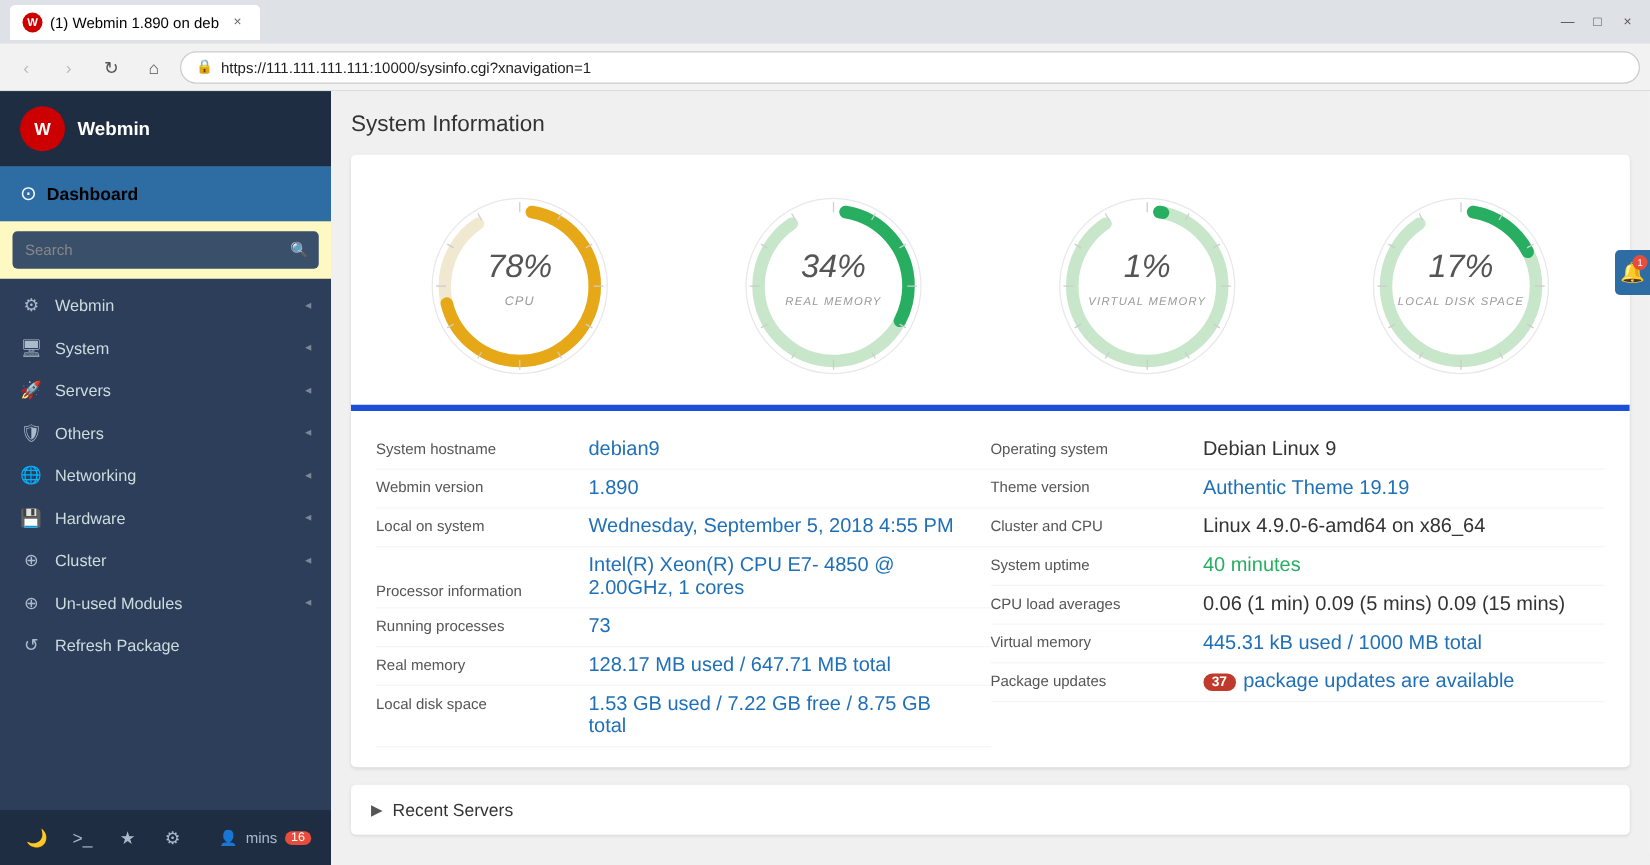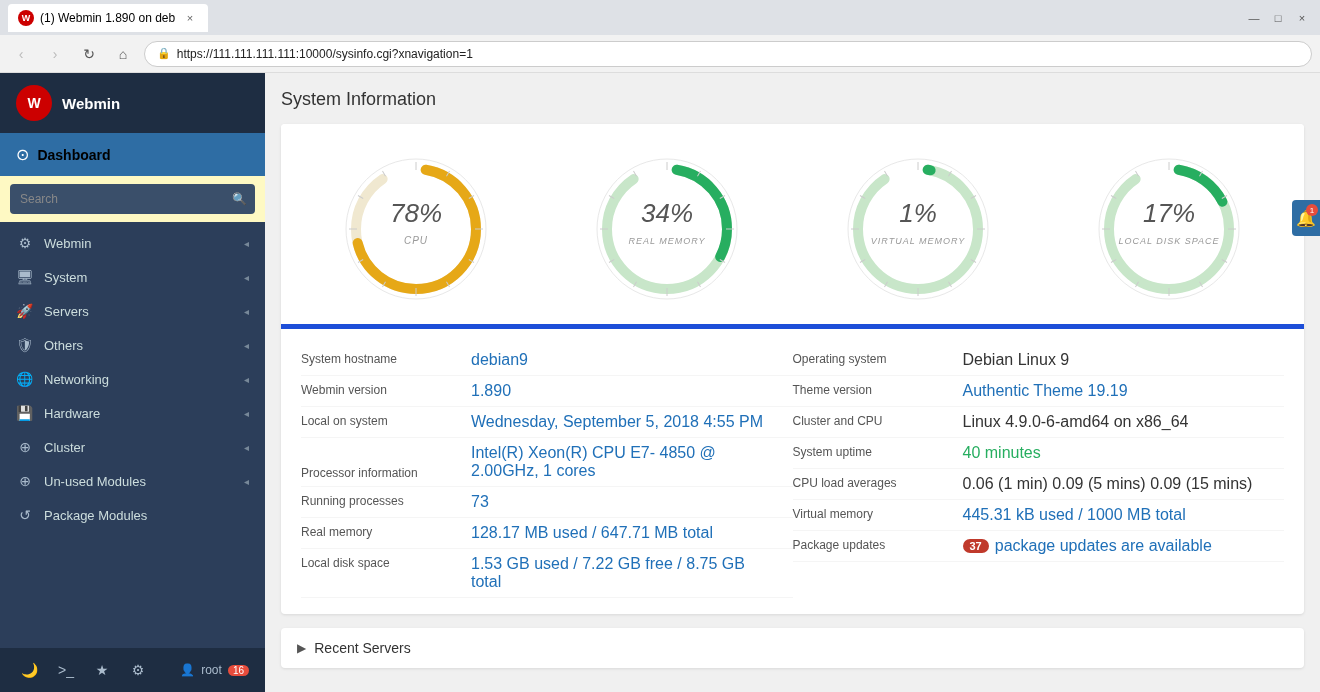--- a/index.html
+++ b/index.html
@@ -171,31 +171,31 @@
           <span>Cluster</span>
           <span class="nav-arrow">◂</span>
         </div>
         <div class="nav-item">
           <span class="nav-icon">⊕</span>
           <span>Un-used Modules</span>
           <span class="nav-arrow">◂</span>
         </div>
         <div class="nav-item">
           <span class="nav-icon">↺</span>
-          <span>Package Modules</span>
+          <span>Refresh Package</span>
         </div>
       </div>
       <div class="sidebar-bottom">
         <div class="bottom-icon">🌙</div>
         <div class="bottom-icon">&gt;_</div>
         <div class="bottom-icon">★</div>
         <div class="bottom-icon">⚙</div>
         <div class="user-info">
           <span>👤</span>
-          <span>root</span>
+          <span>mins</span>
           <span style="background:#e74c3c;color:#fff;border-radius:10px;padding:0 5px;font-size:10px;">16</span>
         </div>
       </div>
     </div>
 
     <div class="main-content">
       <div class="content-wrapper">
         <h1 class="page-title">System Information</h1>
 
         <div class="info-card">

